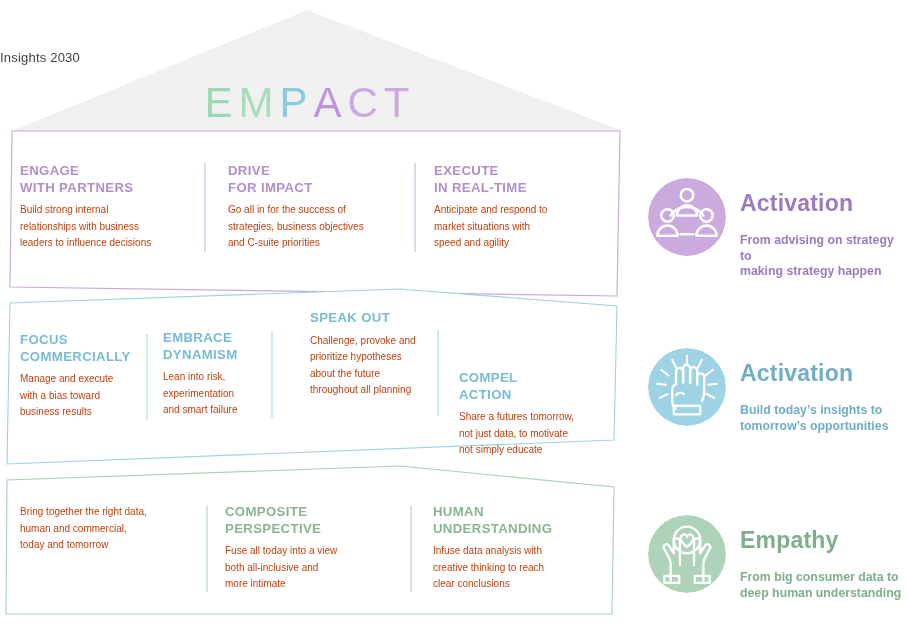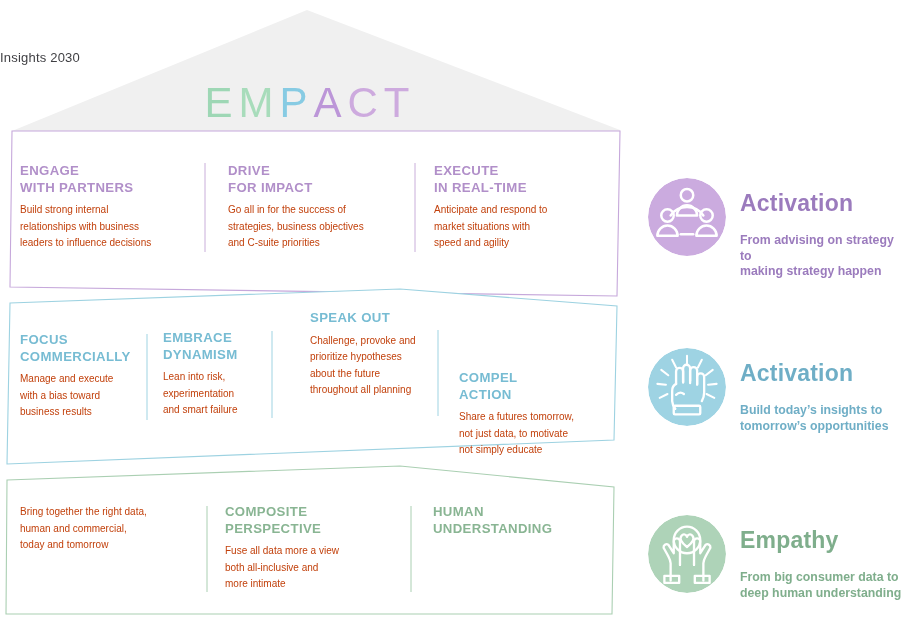--- a/index.html
+++ b/index.html
@@ -128,27 +128,30 @@
   </div>
 
   <div class="col" style="left:20px; top:504px; width:186px;">
     <div class="col-body">Bring together the right data,
 human and commercial,
 today and tomorrow</div>
   </div>
   <div class="col" style="left:225px; top:504px; width:180px;">
     <div class="col-head" style="color:#89b593">COMPOSITE
 PERSPECTIVE</div>
-    <div class="col-body">Fuse all data more a view
+    <div class="col-body">Fuse all today into a view
 both all-inclusive and
 more intimate</div>
   </div>
   <div class="col" style="left:433px; top:504px; width:178px;">
     <div class="col-head" style="color:#89b593">HUMAN
 UNDERSTANDING</div>
+    <div class="col-body">Infuse data analysis with
+creative thinking to reach
+clear conclusions</div>
   </div>
 
   <div class="pillar" style="left:648px; top:178px;">
     <svg class="pillar-icon" viewBox="0 0 100 100">
       <circle cx="50" cy="50" r="50" fill="#cbabdf"></circle>
       <g fill="none" stroke="#ffffff" stroke-width="3.2" stroke-linecap="round">
         <path d="M29 48 A26 26 0 0 1 71 48"></path>
         <path d="M42 72 L58 72"></path>
       </g>
       <g fill="none" stroke="#ffffff" stroke-width="3.2" stroke-linecap="round" stroke-linejoin="round">

